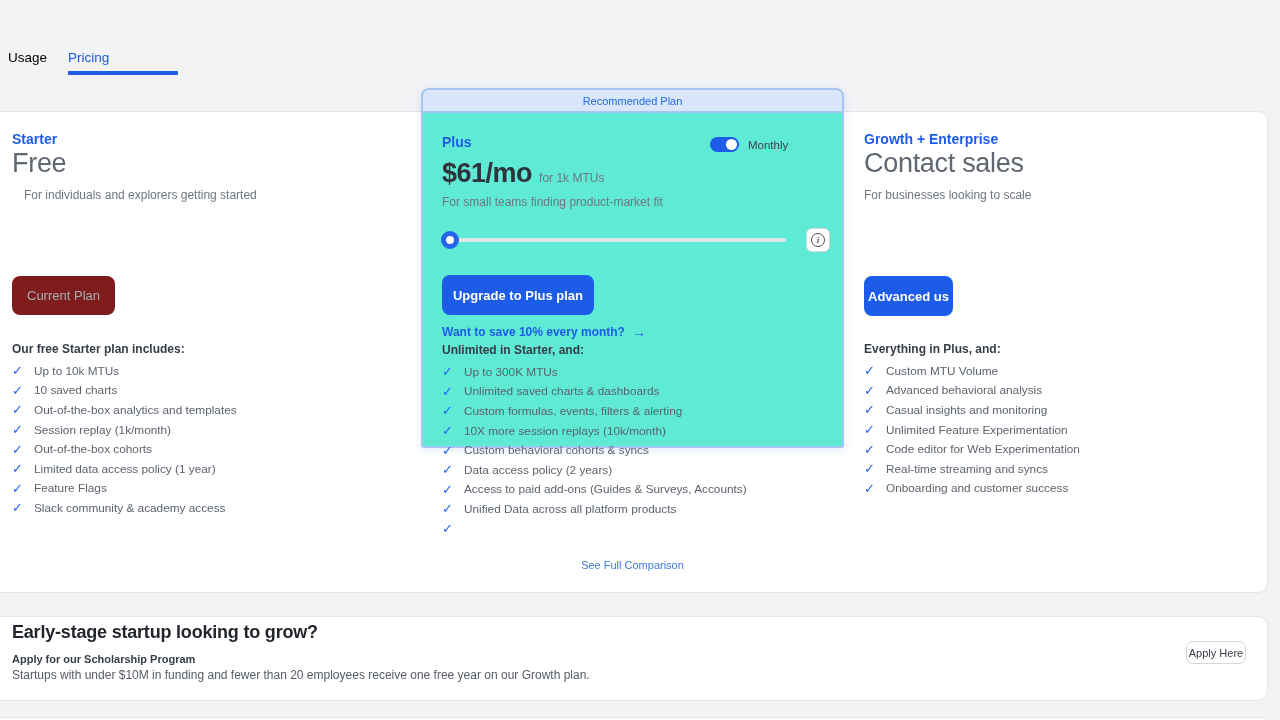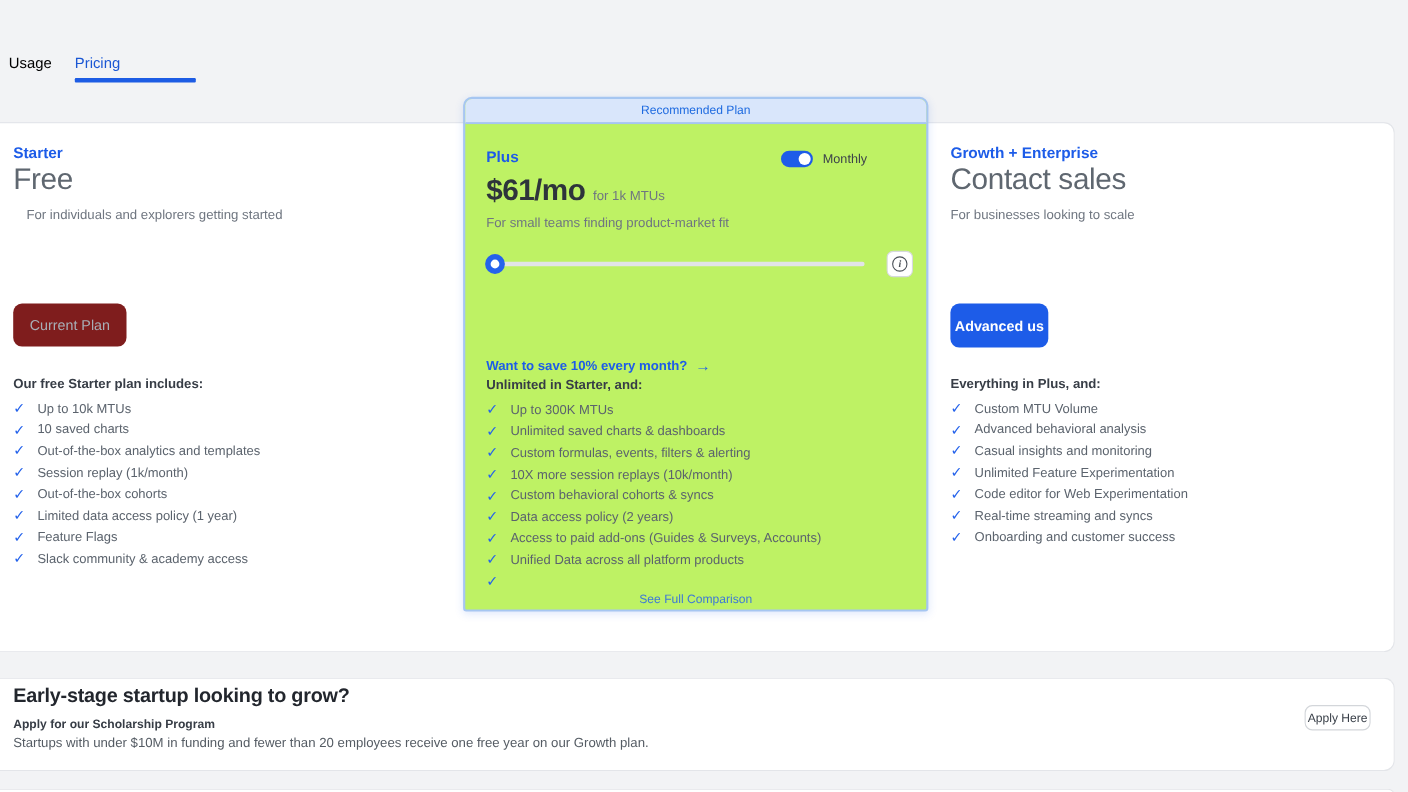--- a/index.html
+++ b/index.html
@@ -24,21 +24,21 @@
   .plan-tagline { position:absolute; font-size:12px; color:#6f7680; }
   .feat-header { position:absolute; font-size:12px; font-weight:700; color:#373d46; }
   .feat-list { position:absolute; }
   .feat { height:19.6px; display:flex; align-items:center; gap:9px; }
   .check { color:#2563eb; font-size:13px; line-height:13px; width:13px; flex:0 0 13px; }
   .feat-text { font-size:11.8px; color:#5b636d; white-space:nowrap; }
   .btn-primary { position:absolute; background:#1d5ce8; color:#fff; border:none; border-radius:8px; font-family:inherit; font-size:13px; font-weight:600; cursor:pointer; }
   .btn-disabled { position:absolute; background:#7f1d1d; color:#a8aeb6; border:none; border-radius:8px; font-family:inherit; font-size:13px; }
 
   
-  .plus-card { position:absolute; left:421px; top:88px; width:423px; height:468px; background:#bef264; border:2px solid #a6c6f1; border-radius:8px 8px 3px 3px; box-shadow:0 2px 8px rgba(37,99,235,0.15); z-index:5; }
+  .plus-card { position:absolute; left:421px; top:88px; width:423px; height:360px; background:#5eead4; border:2px solid #a6c6f1; border-radius:8px 8px 3px 3px; box-shadow:0 2px 8px rgba(37,99,235,0.15); z-index:5; }
   .plus-banner { height:23px; background:#d9e6fb; border-bottom:2px solid #a6c6f1; border-radius:6px 6px 0 0; display:flex; align-items:center; justify-content:center; font-size:11px; color:#1f6be0; }
   .plus-name { position:absolute; left:19px; top:44px; font-size:14px; font-weight:700; color:#1d5ce8; }
   .plus-price-row { position:absolute; left:19px; top:68px; display:flex; align-items:baseline; gap:7px; }
   .plus-price { font-size:27px; font-weight:600; color:#2e343b; letter-spacing:-0.5px; }
   .plus-price-suffix { font-size:12px; color:#6f7680; }
   .plus-tagline { position:absolute; left:19px; top:105px; font-size:12px; color:#6f7680; }
   .toggle-row { position:absolute; left:287px; top:47px; display:flex; align-items:center; gap:9px; }
   .toggle { width:29px; height:15px; background:#1d5ce8; border-radius:8px; position:relative; cursor:pointer; }
   .toggle-knob { position:absolute; right:2px; top:2px; width:11px; height:11px; background:#fff; border-radius:50%; }
   .toggle-label { font-size:11.5px; color:#3c424a; }
@@ -63,21 +63,21 @@
 
   
   .growth-name { left:864px; top:131px; }
   .growth-price { left:864px; top:148px; }
   .growth-tagline { left:864px; top:188px; }
   .growth-btn { left:864px; top:276px; width:89px; height:40px; }
   .growth-feat-header { left:864px; top:342px; }
   .growth-feat-list { left:864px; top:361px; }
 
   
-  .comparison-link { position:absolute; left:421px; top:539px; width:423px; text-align:center; font-size:11px; color:#3e79d6; cursor:pointer; z-index:6; }
+  .comparison-link { position:absolute; left:421px; top:559px; width:423px; text-align:center; font-size:11px; color:#3e79d6; cursor:pointer; z-index:6; }
 
   
   .sch-title { position:absolute; left:12px; top:622px; font-size:18px; font-weight:700; color:#22262d; letter-spacing:-0.2px; }
   .sch-subtitle { position:absolute; left:12px; top:653px; font-size:11px; font-weight:700; color:#373d46; }
   .sch-body { position:absolute; left:12px; top:668px; font-size:12px; color:#555c64; }
   .apply-btn { position:absolute; left:1186px; top:641px; width:60px; height:23px; background:#fff; border:1px solid #d3d6da; border-radius:7px; font-family:inherit; font-size:11px; color:#3a4049; cursor:pointer; }
 </style>
 </head>
 <body>
 
@@ -152,20 +152,21 @@
     </div>
     <div class="plus-tagline">For small teams finding product-market fit</div>
     <div class="slider-row">
       <div class="slider-track">
         <div class="slider-handle"></div>
       </div>
       <button class="info-btn">
         <span class="info-glyph">i</span>
       </button>
     </div>
+    <button class="btn-primary plus-btn">Upgrade to Plus plan</button>
     <div class="save-link">
       <span>Want to save 10% every month?</span>
       <span class="save-arrow">→</span>
     </div>
     <div class="feat-header plus-feat-header">Unlimited in Starter, and:</div>
     <div class="feat-list plus-feat-list">
 
         <div class="feat">
           <span class="check">✓</span>
           <span class="feat-text">Up to 300K MTUs</span>

